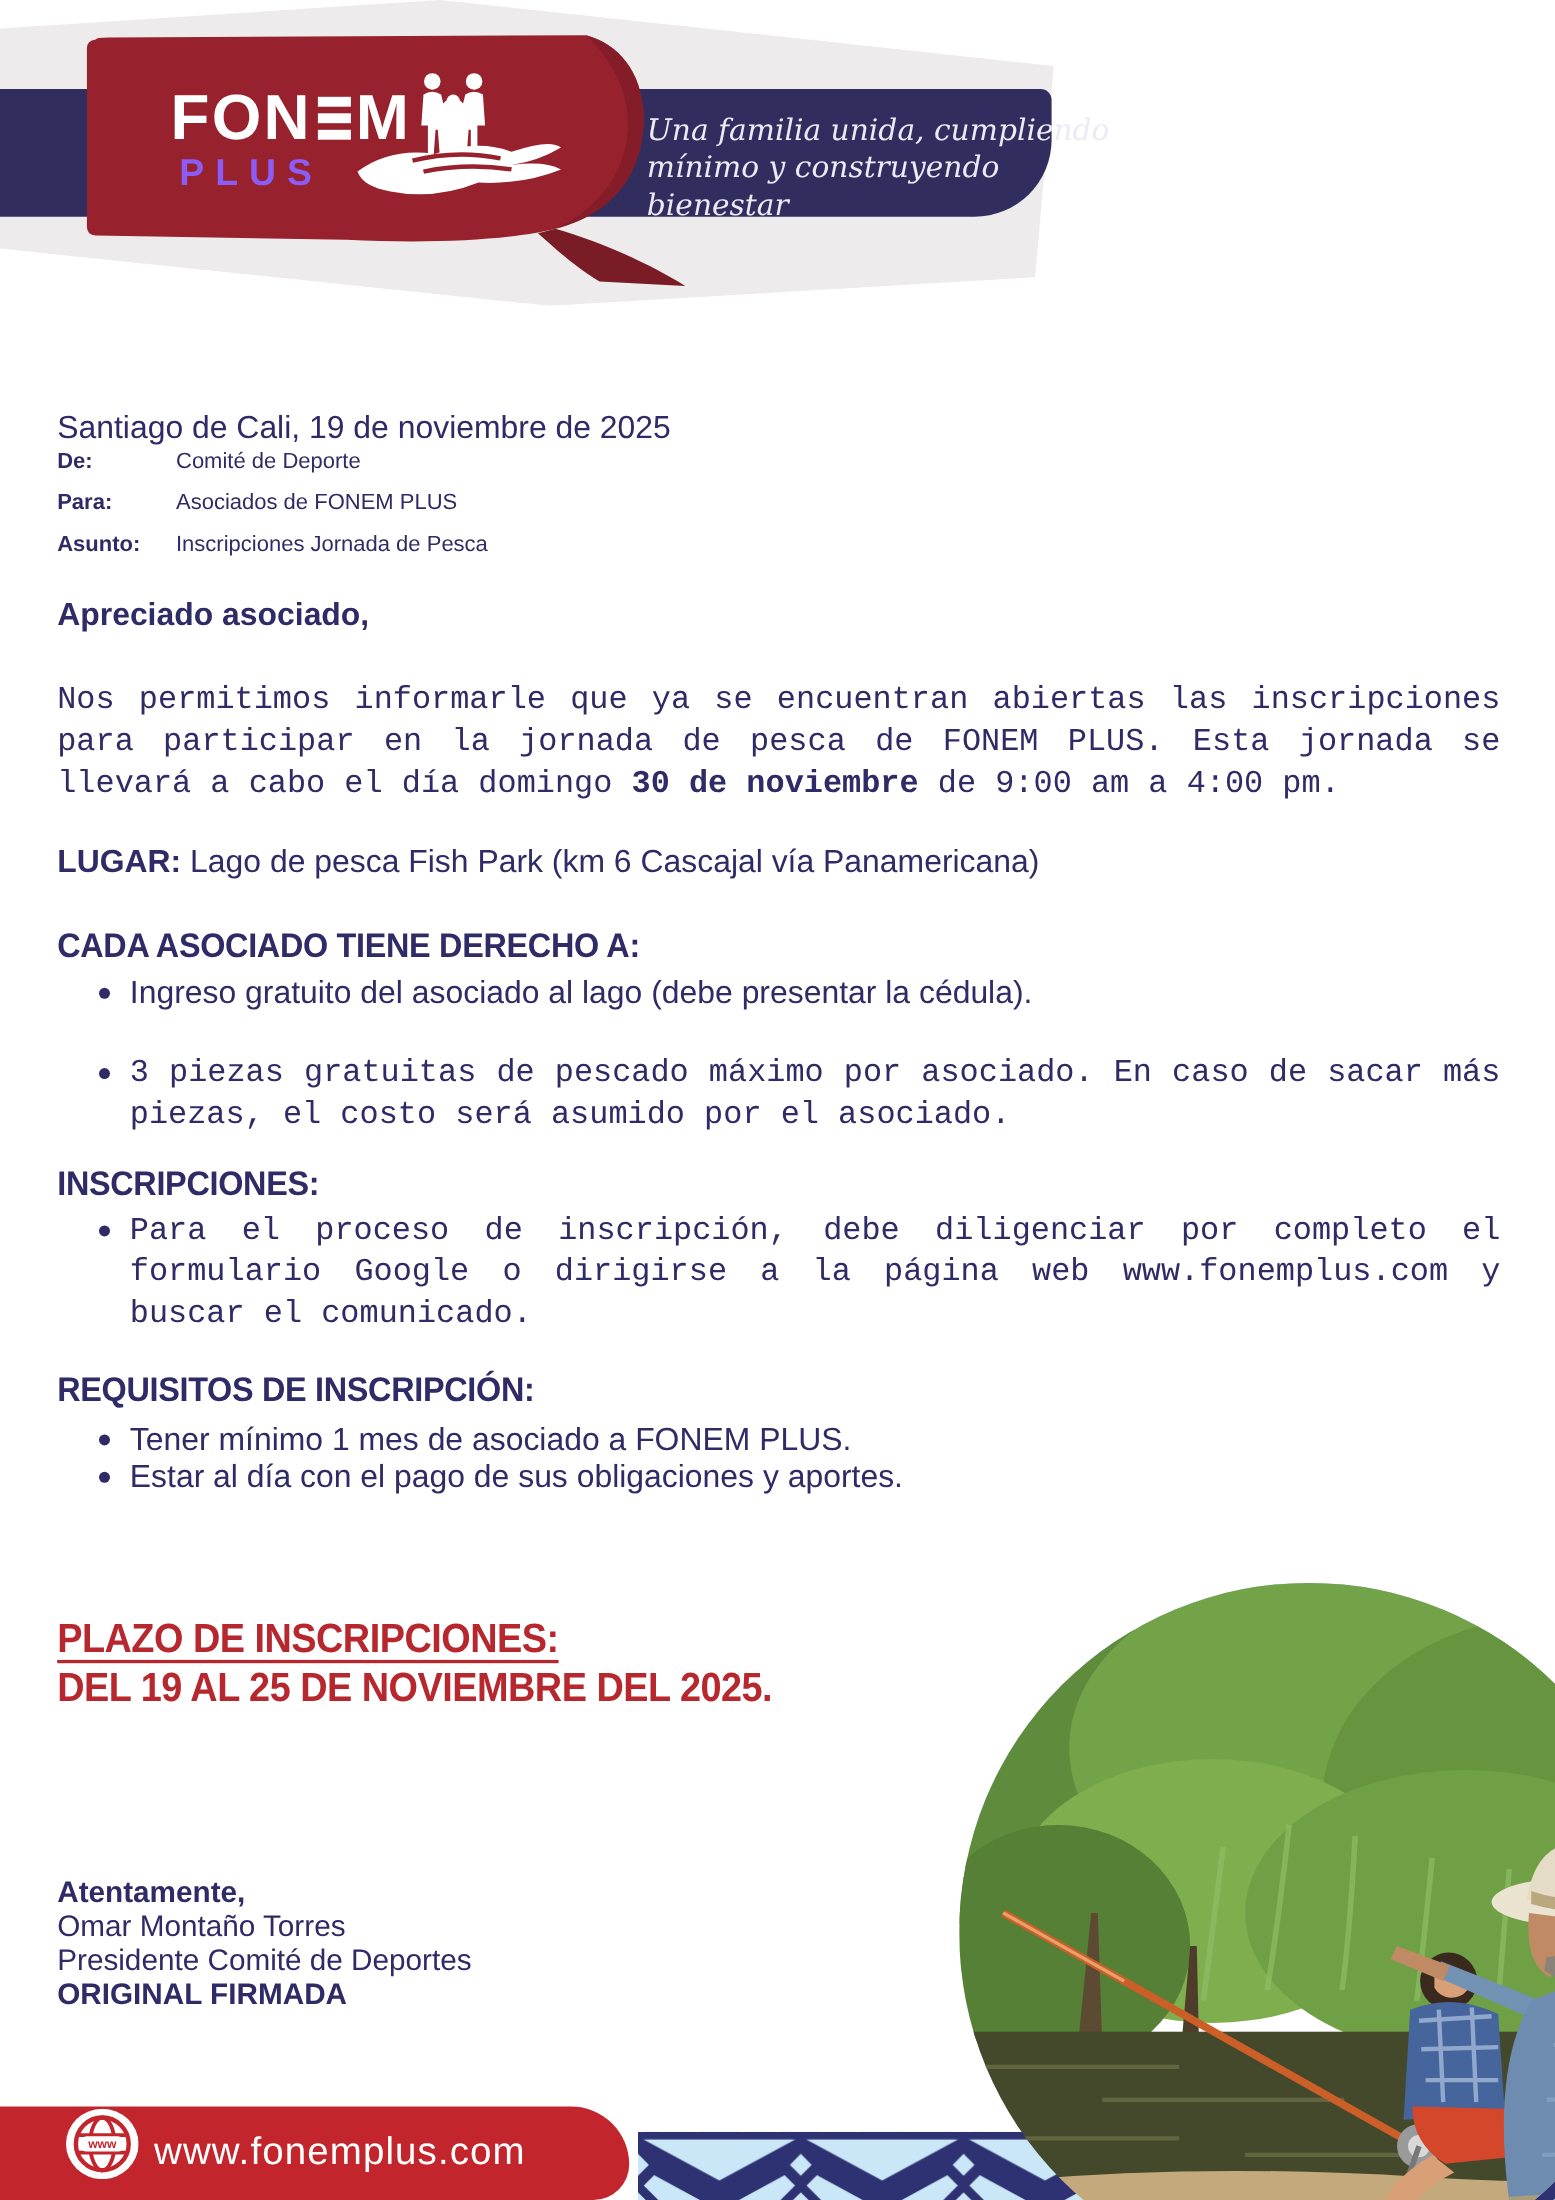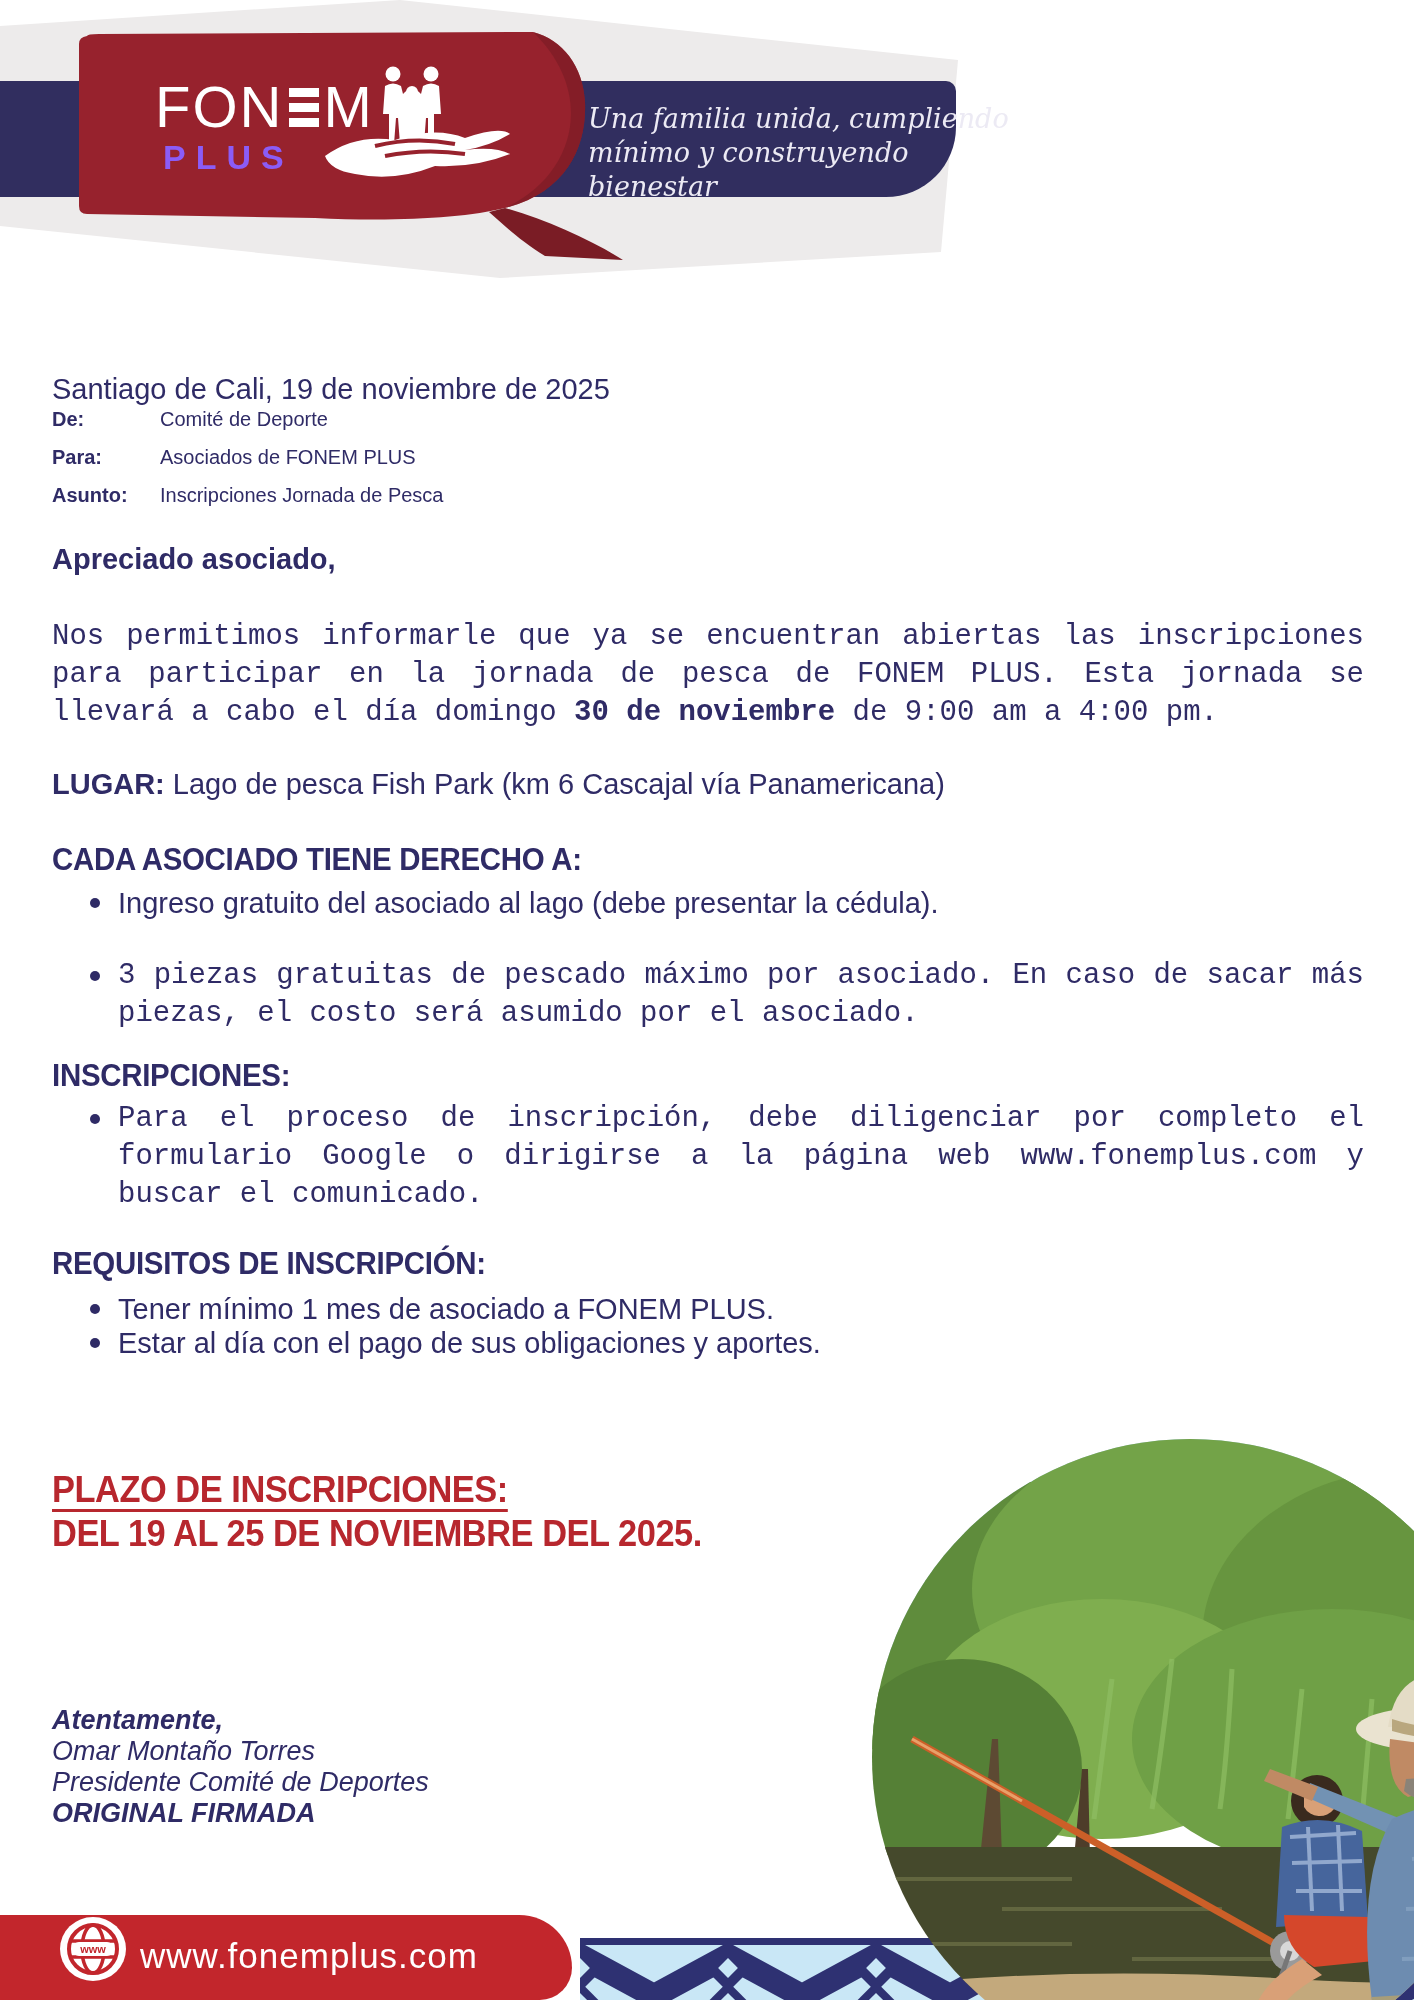--- a/index.html
+++ b/index.html
@@ -29,21 +29,21 @@
     left:588px; top:102px; width:430px;
     font-family:"DejaVu Serif", serif; font-style:italic;
     font-size:27px; line-height:34px; color:#eceaf4;
     z-index:4;
   }
   .ribbon-wrap{ left:75px; top:28px; width:560px; height:240px; z-index:3;}
   .logo-row{
     position:absolute; left:80px; top:38px; display:flex; align-items:center;
   }
   .logo-fonem{
-    color:#ffffff; font-weight:normal; font-size:58px; letter-spacing:2px; line-height:1;
+    color:#ffffff; font-weight:bold; font-size:58px; letter-spacing:2px; line-height:1;
   }
   .ebars{display:inline-flex; flex-direction:column; gap:6px; margin:0 4px 0 6px;}
   .ebars i{display:block; width:30px; height:9px; background:#fff;}
   .logo-plus{
     position:absolute; left:88px; top:112px;
     color:#8b5cf6; font-weight:bold; font-size:34px; letter-spacing:10px; line-height:1;
   }
 
   
   .bodytext{font-size:29px; line-height:38px;}
@@ -58,21 +58,21 @@
   ul.bullets li{
     position:relative; padding-left:66px; font-size:29px; line-height:38px;
   }
   ul.bullets li::before{
     content:""; position:absolute; left:38px; top:14px;
     width:10px; height:10px; border-radius:50%; background:#2f2b66;
   }
   .deadline{color:#b7272e; font-weight:bold; font-size:37px; line-height:44px;
     display:inline-block; transform:scaleX(0.93); transform-origin:left center; letter-spacing:-0.5px;}
   .deadline .u{text-decoration:underline; text-underline-offset:7px; text-decoration-thickness:3px;}
-  .signature{font-size:27px; line-height:31px;font-style:italic;}
+  .signature{font-size:27px; line-height:31px;}
 
   
   .footer-banner{
     left:0; top:1915px; width:572px; height:85px;
     background:#c2262c; border-radius:0 90px 55px 0; z-index:6;
   }
   .globe{ left:60px; top:1917px; width:66px; height:64px; z-index:7;}
   .footer-url{
     left:140px; top:1936px; color:#ffffff; font-size:35px; letter-spacing:1px; z-index:7;
   }

